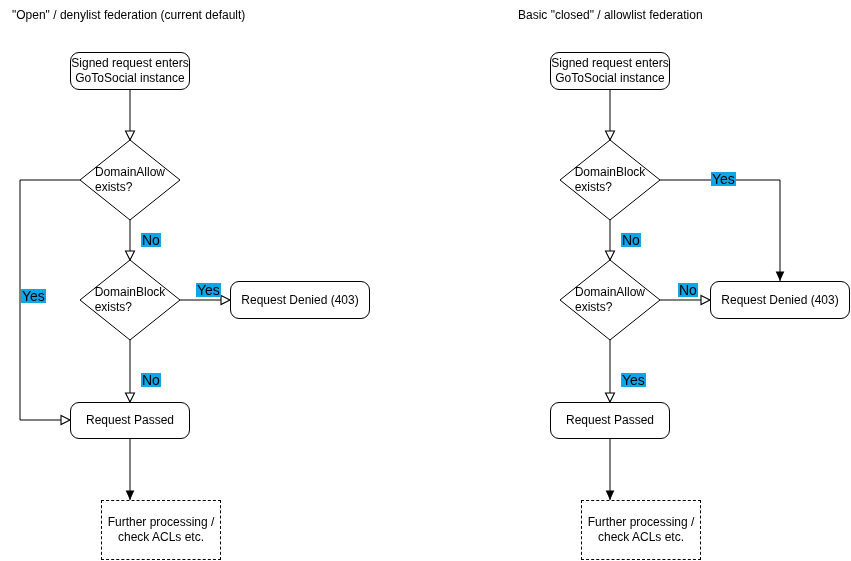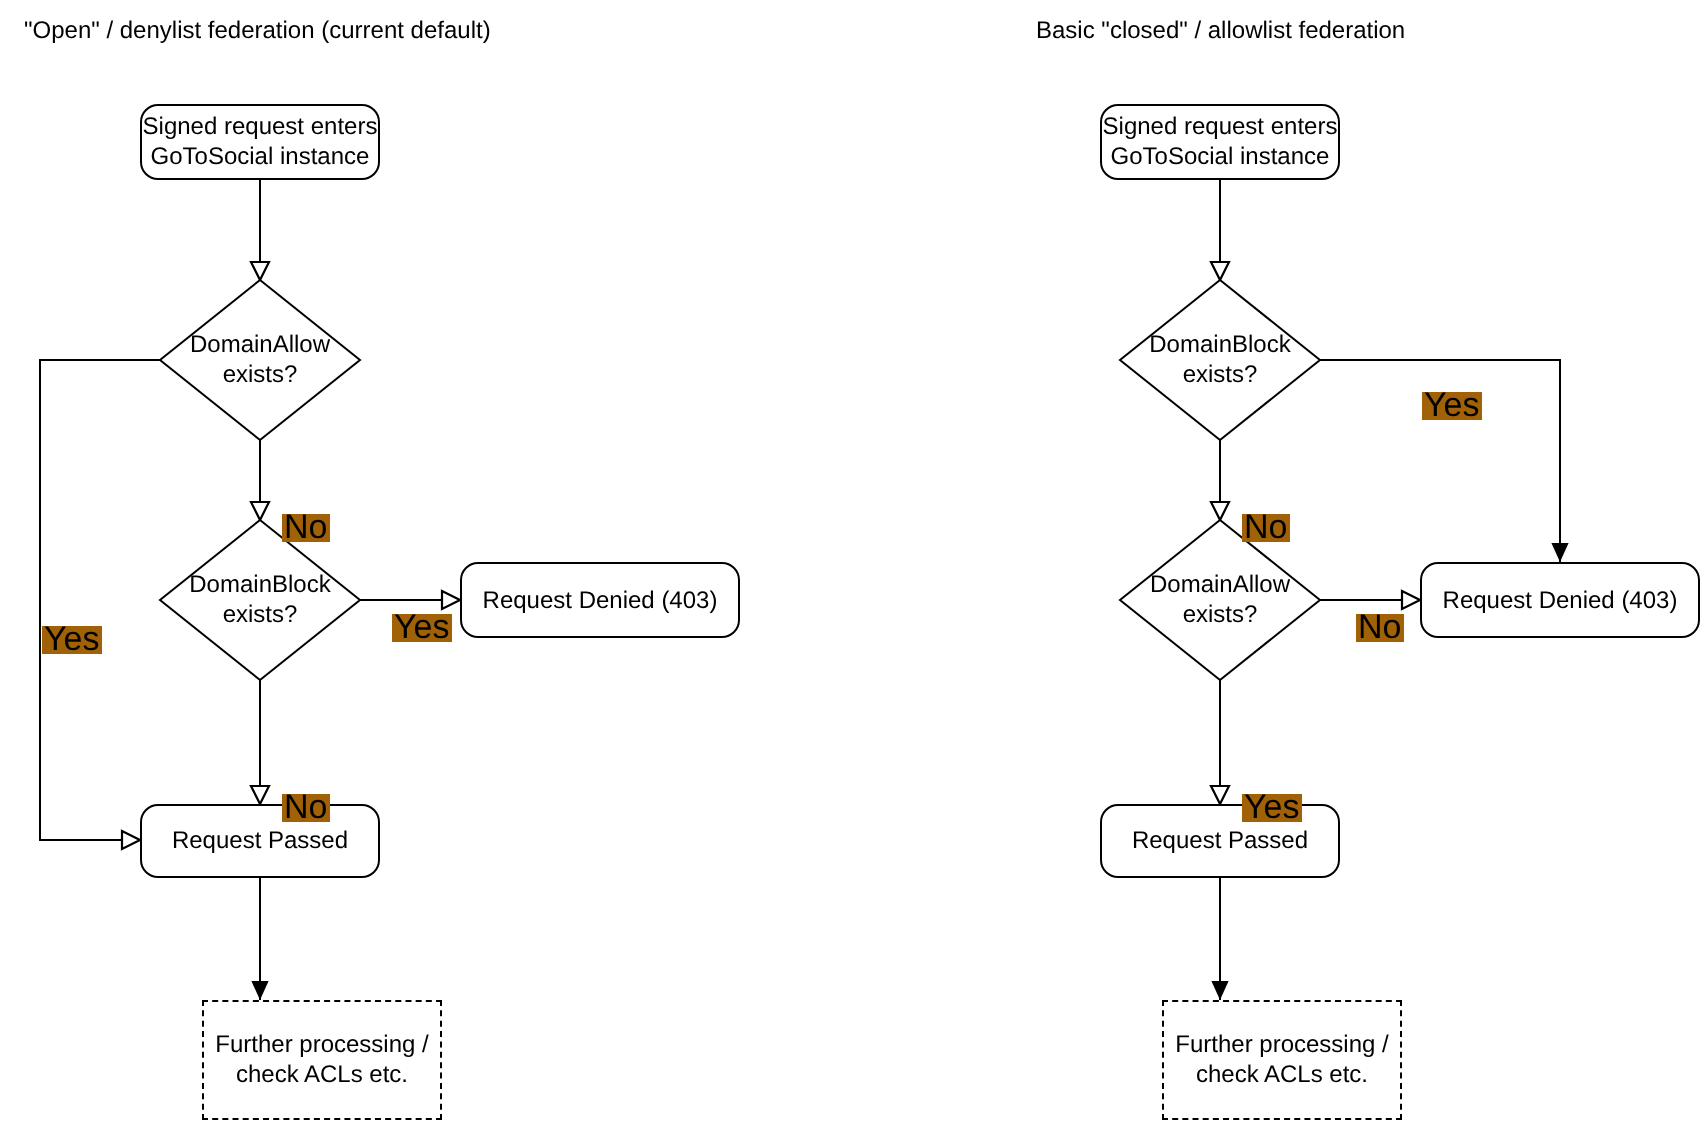--- a/index.html
+++ b/index.html
@@ -32,33 +32,31 @@
     line-height: 15px;
     white-space: pre;
   }
   .rounded { border-radius: 9px; }
   .dashedbox { border-style: dashed; margin-left: 31px; }
   .dlabel {
     position: absolute;
     display: flex;
     align-items: center;
     justify-content: center;
-    text-align: center;
     font-size: 12px;
     line-height: 15px;
     white-space: pre;
   }
   .elabel {
     position: absolute;
-    font-size: 17px;
+    font-size: 14px;
     line-height: 14px;
-    background: #a16207;
+    background: #0ea5e9;
     padding: 0 1px;
     white-space: pre;
-    margin-top: 24px;
   }
 </style>
 </head>
 <body>
 
 <div class="canvas">
 
   <svg class="edges" width="851" height="561" viewBox="0 0 851 561">
     <defs>
       <marker id="arrow-open" markerUnits="userSpaceOnUse" markerWidth="12" markerHeight="12" refX="10.5" refY="6" orient="auto">

